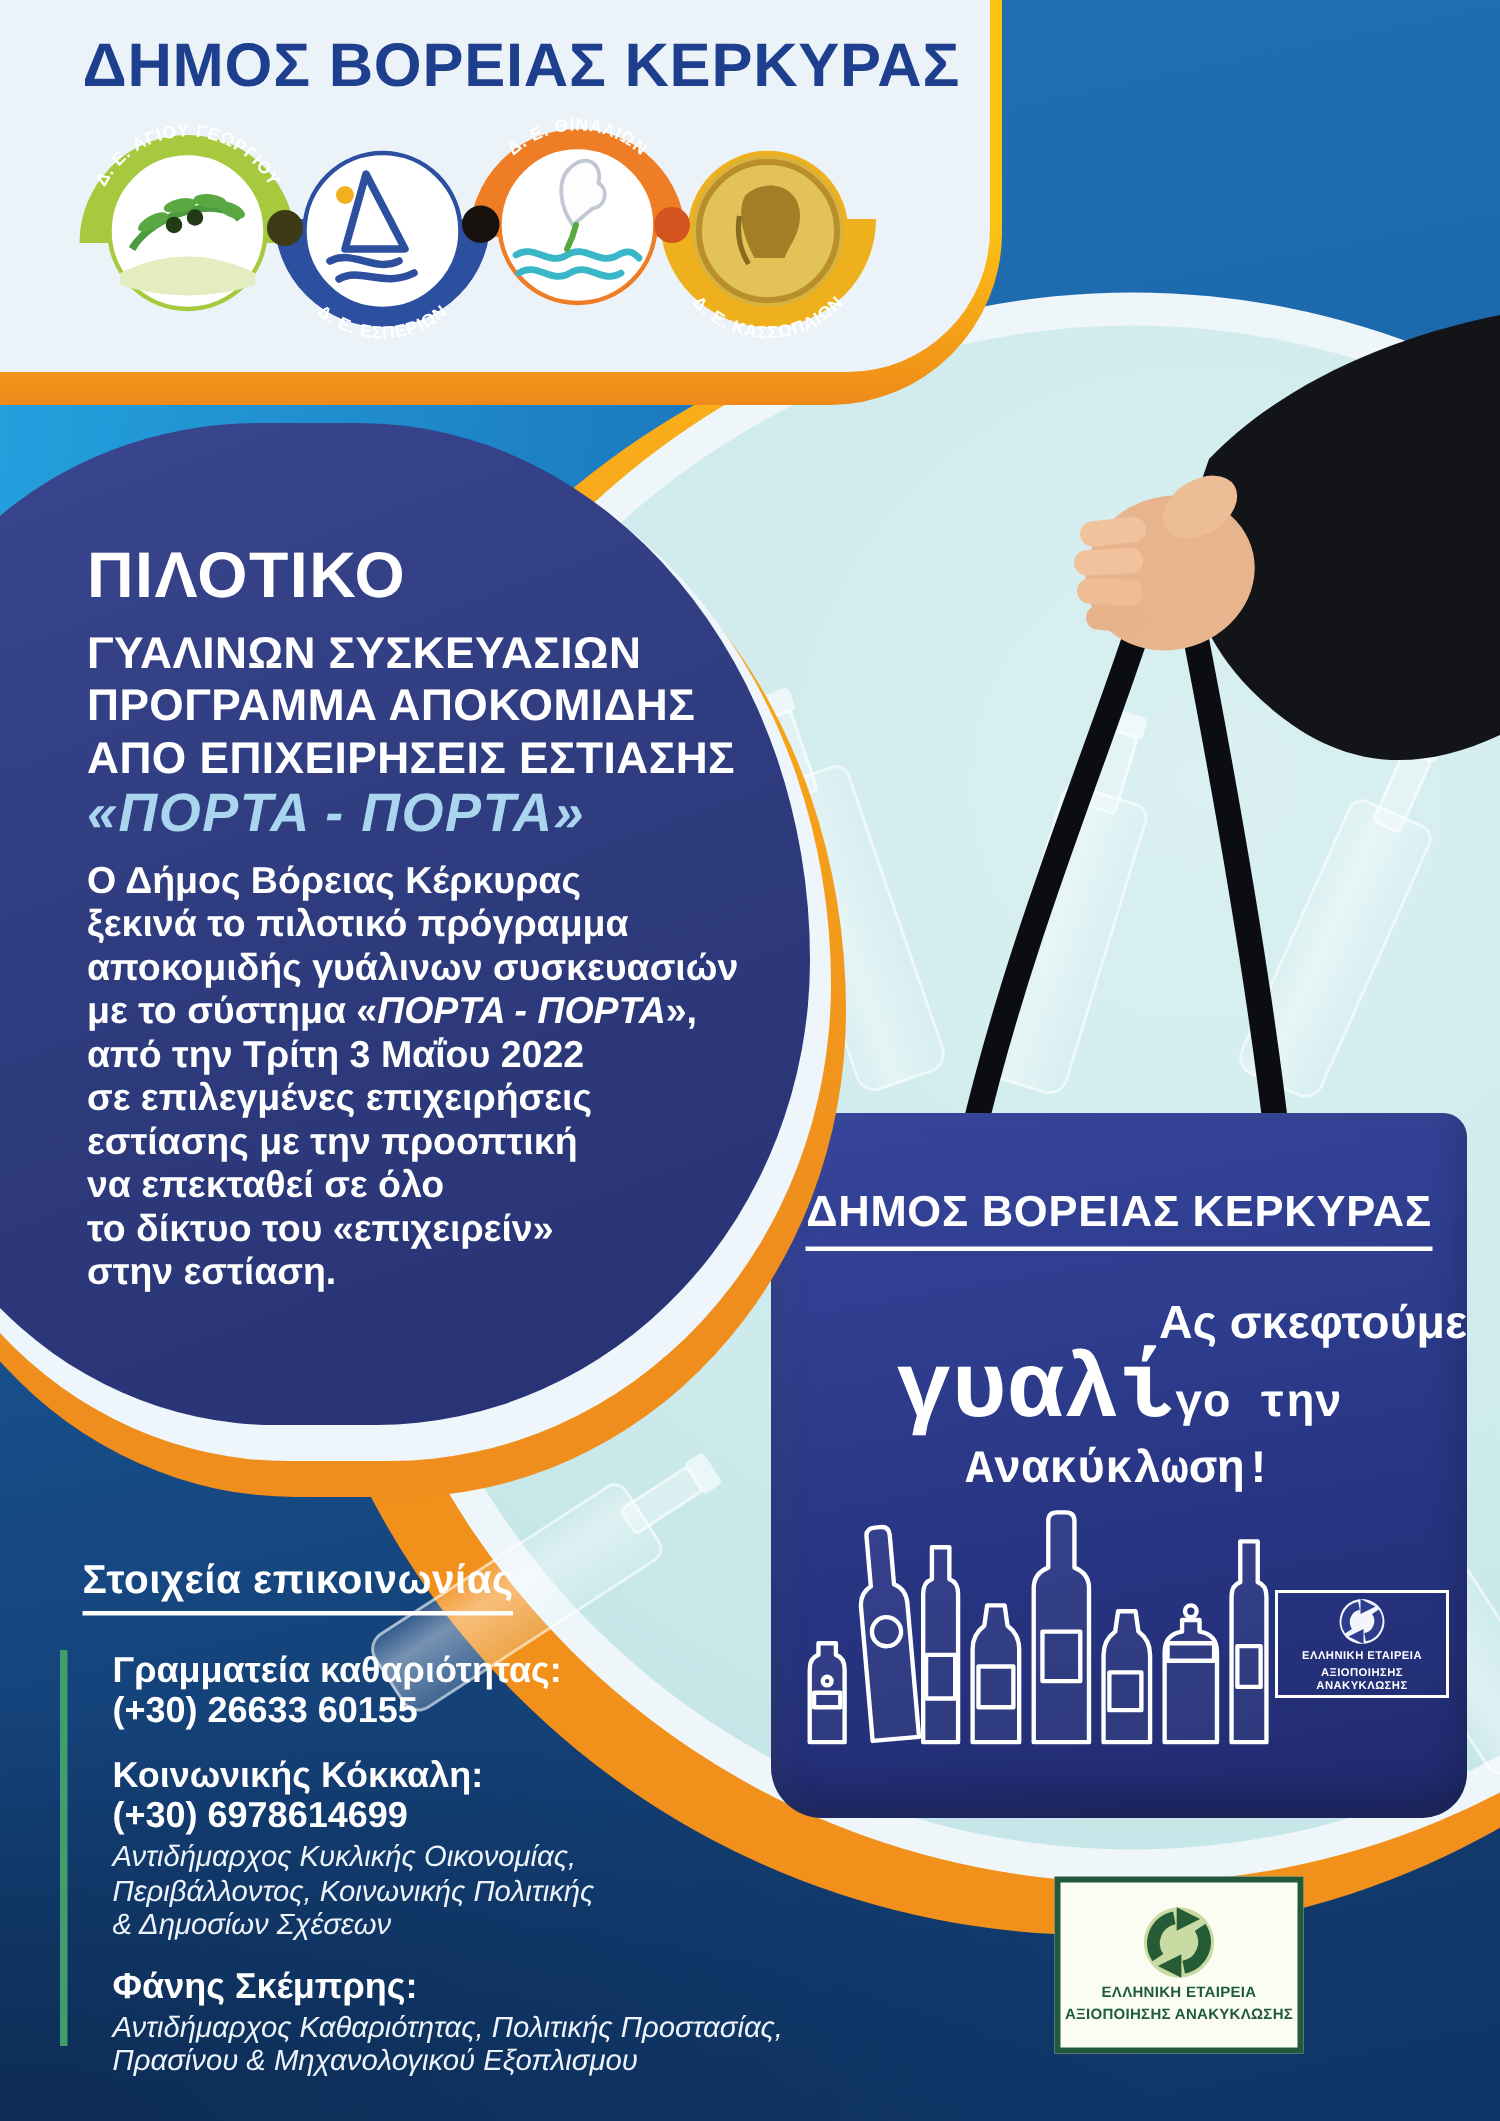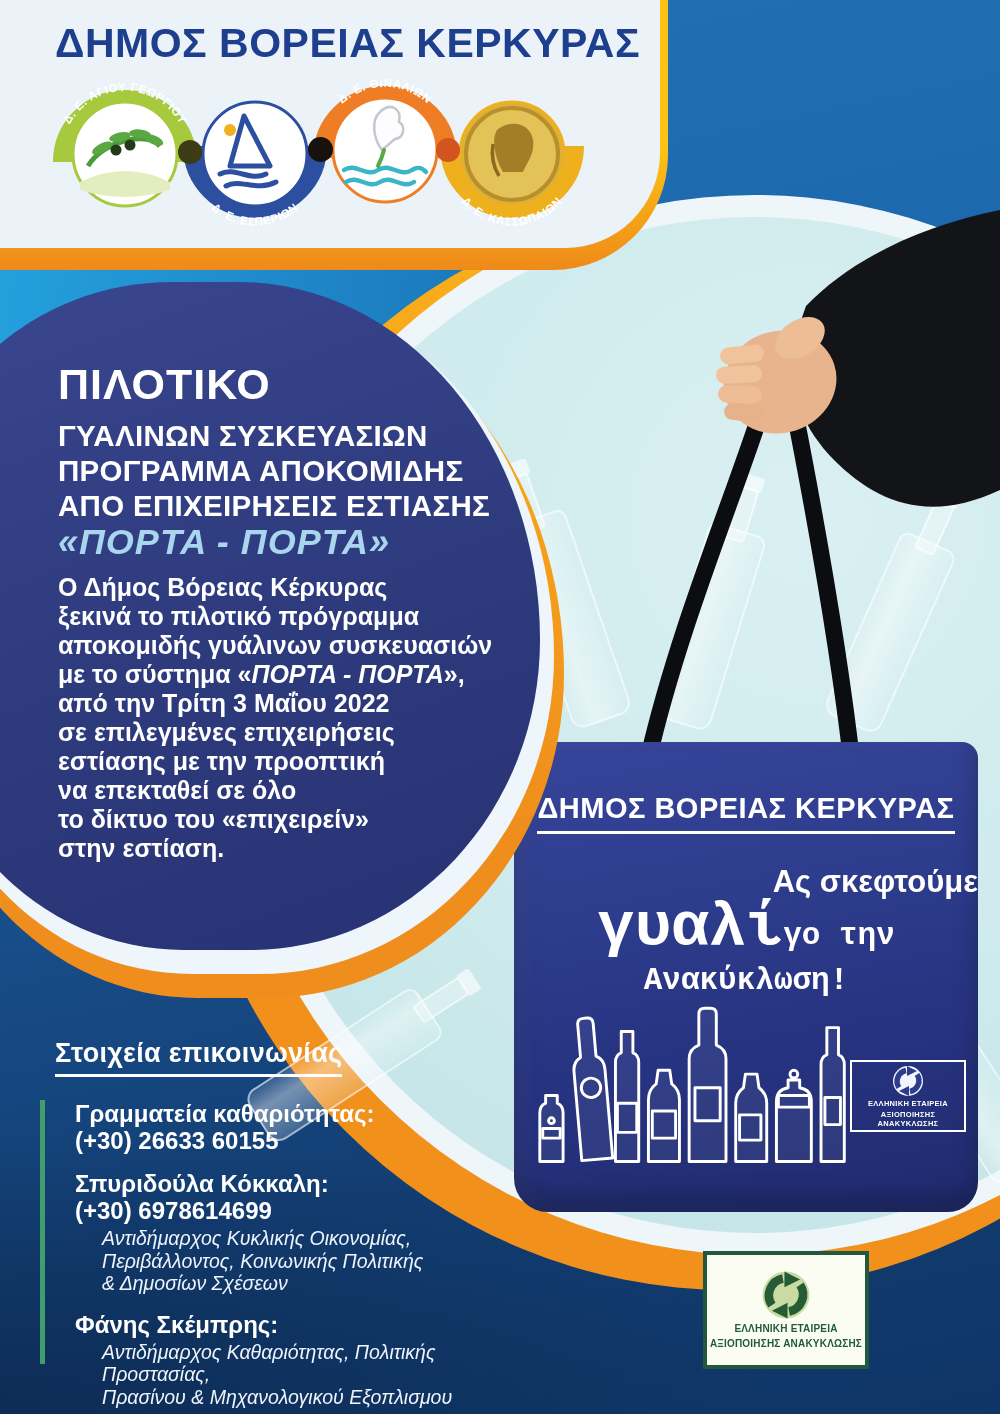--- a/index.html
+++ b/index.html
@@ -75,21 +75,21 @@
     border-bottom:3px solid #fff;padding-bottom:5px;letter-spacing:.3px;}
   .contact-line{left:40px;top:1100px;width:5px;height:264px;background:#3f9e6b;z-index:16;}
   .contact-list{left:75px;top:1100px;z-index:16;width:470px;}
   .c-name,.c-phone{font-size:24px;font-weight:bold;color:#fff;line-height:27px;}
   .c-role{font-size:19.5px;font-style:italic;color:#eef4fb;line-height:22.5px;white-space:pre-line;margin-top:3px;}
   .c-block{margin-bottom:16px;}
   
   .green-box{left:703px;top:1251px;width:158px;height:110px;z-index:16;background:#fbfdf2;
     border:4px solid #20593b;display:flex;flex-direction:column;align-items:center;justify-content:center;gap:3px;}
   .green-box .txt{font-size:10px;font-weight:bold;color:#1e5b39;letter-spacing:.2px;text-align:center;line-height:12.5px;}
-  .pre{white-space:pre-line;margin-left:27px;}
+  .pre{white-space:pre-line;}
 </style>
 </head>
 <body>
 
 <div class="page">
 
   <div class="abs bright-band"></div>
   <div class="abs bg-corner"></div>
 
   <div class="abs circle-orange"></div>
@@ -264,21 +264,21 @@
   </div>
 
   <div class="abs contact-heading"><span>Στοιχεία επικοινωνίας</span></div>
   <div class="abs contact-line"></div>
   <div class="abs contact-list">
     <div class="c-block">
       <div class="c-name">Γραμματεία καθαριότητας:</div>
       <div class="c-phone">(+30) 26633 60155</div>
     </div>
     <div class="c-block">
-      <div class="c-name">Σπυριδούλα Κόκκαλη:</div>
+      <div class="c-name">Κοινωνικής Κόκκαλη:</div>
       <div class="c-phone">(+30) 6978614699</div>
       <div class="c-role pre">Αντιδήμαρχος Κυκλικής Οικονομίας,
 Περιβάλλοντος, Κοινωνικής Πολιτικής
 &amp; Δημοσίων Σχέσεων</div>
     </div>
     <div class="c-block">
       <div class="c-name">Φάνης Σκέμπρης:</div>
       <div class="c-role pre">Αντιδήμαρχος Καθαριότητας, Πολιτικής Προστασίας,
 Πρασίνου &amp; Μηχανολογικού Εξοπλισμου</div>
     </div>

